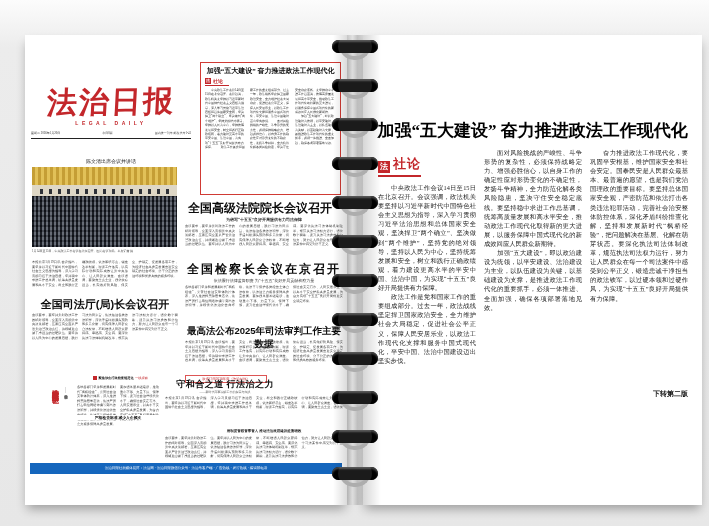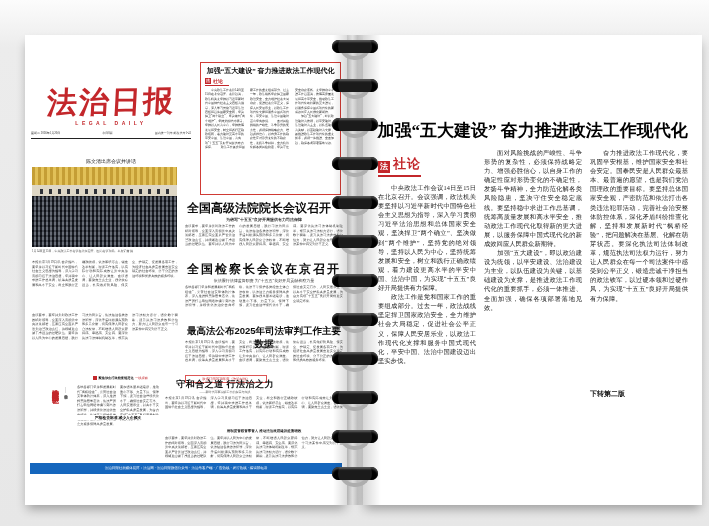--- a/index.html
+++ b/index.html
@@ -64,21 +64,21 @@
   .lp-hlbox{left:175px;top:27px;width:141px;height:133px;border:1.5px solid #d03a34;
         box-sizing:border-box;padding:3px 4px;background:#fff;}
   .hl-title{font-size:7px;font-weight:bold;text-align:center;white-space:nowrap;overflow:hidden;color:#0d0d0d;}
   .hl-label{display:flex;align-items:center;gap:2px;margin-top:2px;width:24px;
         border-bottom:1px solid #c3272b;padding-bottom:1px;}
   .hl-label .logo{width:6px;height:6px;background:#c3272b;color:#fff;font-size:4px;line-height:6px;
         text-align:center;font-weight:bold;flex:0 0 auto;}
   .hl-label .txt{font-size:5px;font-weight:bold;color:#c3272b;}
   .hl-cols{margin-top:2px;height:103px;font-size:3px;line-height:4.4px;}
 
-  .lp-court-head{left:148px;top:165px;width:158px;font-size:12px;font-weight:bold;text-align:right;color:#0d0d0d;}
+  .lp-court-head{left:156px;top:165px;width:158px;font-size:12px;font-weight:bold;text-align:center;color:#0d0d0d;}
   .lp-court-sub{left:160px;top:182px;width:158px;font-size:4px;font-weight:bold;text-align:center;color:#333;}
   .lp-court-body{left:160px;top:189px;width:158px;height:33px;}
   .lp-proc-head{left:160px;top:226px;width:158px;font-size:12px;font-weight:bold;letter-spacing:2px;
         text-align:center;color:#0d0d0d;}
   .lp-proc-sub{left:160px;top:243px;width:158px;font-size:4px;text-align:center;color:#333;}
   .lp-proc-body{left:160px;top:250px;width:158px;height:36px;}
   .lp-supreme-head{left:160px;top:290px;width:158px;font-size:9.5px;font-weight:bold;text-align:center;color:#0d0d0d;}
   .lp-supreme-body{left:160px;top:305px;width:158px;height:32px;}
   .lp-adstrip{left:160px;top:340px;width:82px;height:8px;border:1px solid #d55;box-sizing:border-box;
         color:#c3272b;font-size:3.4px;line-height:6px;text-align:center;overflow:hidden;}
@@ -110,21 +110,21 @@
   .rp-label{left:15px;top:120px;display:flex;align-items:flex-end;gap:3px;
         border-bottom:2px solid #c3272b;padding-bottom:2px;}
   .rp-label .logo{width:12px;height:12px;background:#c3272b;color:#fff;font-size:8px;line-height:12px;
         text-align:center;font-weight:bold;}
   .rp-label .txt{font-size:13px;font-weight:bold;color:#c3272b;letter-spacing:1px;}
   .rp-col{font-size:6.3px;line-height:9.1px;text-align:justify;color:#1c1c1c;
         white-space:pre-line;overflow:hidden;}
   .rp-col1{left:15px;top:148px;width:98px;height:204px;}
   .rp-col2{left:121px;top:113px;width:98px;height:239px;}
   .rp-col3{left:227px;top:113px;width:98px;height:239px;}
-  .rp-cont{left:227px;top:354px;width:98px;font-size:7px;font-weight:bold;text-align:left;color:#111;}
+  .rp-cont{left:227px;top:354px;width:98px;font-size:7px;font-weight:bold;text-align:right;color:#111;}
 </style>
 </head>
 <body>
 
 <div class="stage">
 
   <div class="binding-strip"></div>
 
   <div class="page page-left">
 
@@ -142,20 +142,21 @@
     <div class="abs lp-lead-sub">陈文清出席会议并讲话</div>
 
     <div class="abs lp-photo">
       <div class="ph-curtain"></div>
       <div class="ph-stage"></div>
       <div class="ph-audience"></div>
     </div>
     <div class="abs lp-caption t3">1月14日至15日，中央政法工作会议在北京召开。图为会议现场。本报记者 摄</div>
     <div class="abs lp-lead-body t3 cols3">本报北京1月19日讯 会议指出，要坚持以习近平新时代中国特色社会主义思想为指导，深入学习贯彻习近平法治思想，坚持稳中求进工作总基调，统筹高质量发展和高水平安全，树立和践行正确政绩观，依法履职尽责，锐意改革创新，狠抓工作落实，以实际行动和实际成效让党中央放心、让人民群众满意。会议强调，要聚焦主责主业，强化使命担当，扎实做好防风险、保安全、护稳定、促发展各项工作，为经济社会高质量发展营造安全稳定的社会环境、公平公正的法治环境和优质高效的服务环境。</div>
 
+    <div class="abs lp-justice-head sans">全国司法厅(局)长会议召开</div>
     <div class="abs lp-justice-body t3 cols3">会议要求，要坚持党对政法工作的绝对领导，全面深入贯彻党中央决策部署，压紧压实全面从严管党治警政治责任，持续锻造忠诚干净担当的过硬队伍。要坚持以人民为中心的发展思想，践行司法为民宗旨，依法惩治各类违法犯罪，深化矛盾纠纷源头预防和多元化解，切实保障人民群众合法权益，不断增强人民群众获得感、幸福感、安全感。要深化执法司法体制机制改革，规范执法司法权力运行，强化数字赋能，提升执法司法质效和公信力，努力让人民群众在每一个司法案件中感受到公平正义。</div>
 
     <div class="abs lp-hlbox">
       <div class="hl-title">加强“五大建设” 奋力推进政法工作现代化</div>
       <div class="hl-label">
         <span class="logo">法</span>
         <span class="txt">社论</span>
       </div>
       <div class="hl-cols cols3"><span>　　中央政法工作会议14日至15日在北京召开。会议强调，政法机关要坚持以习近平新时代中国特色社会主义思想为指导，深入学习贯彻习近平法治思想和总体国家安全观，坚决捍卫“两个确立”、坚决做到“两个维护”，坚持党的绝对领导，坚持以人民为中心，坚持统筹发展和安全，树立和践行正确政绩观，着力建设更高水平的平安中国、法治中国，为实现“十五五”良好开局提供有力保障。
 　　政法工作是党和国家工作的重要组成部分。过去一年，政法战线坚定捍卫国家政治安全，全力维护社会大局稳定，促进社会公平正义，保障人民安居乐业，以政法工作现代化支撑和服务中国式现代化，平安中国、法治中国建设迈出坚实步伐。</span><span>　　面对风险挑战的严峻性、斗争形势的复杂性，必须保持战略定力、增强必胜信心，以自身工作的确定性应对形势变化的不确定性，发扬斗争精神，全力防范化解各类风险隐患，坚决守住安全稳定底线。要坚持稳中求进工作总基调，统筹高质量发展和高水平安全，推动政法工作现代化取得新的更大进展，以服务保障中国式现代化的新成效回应人民群众新期待。

